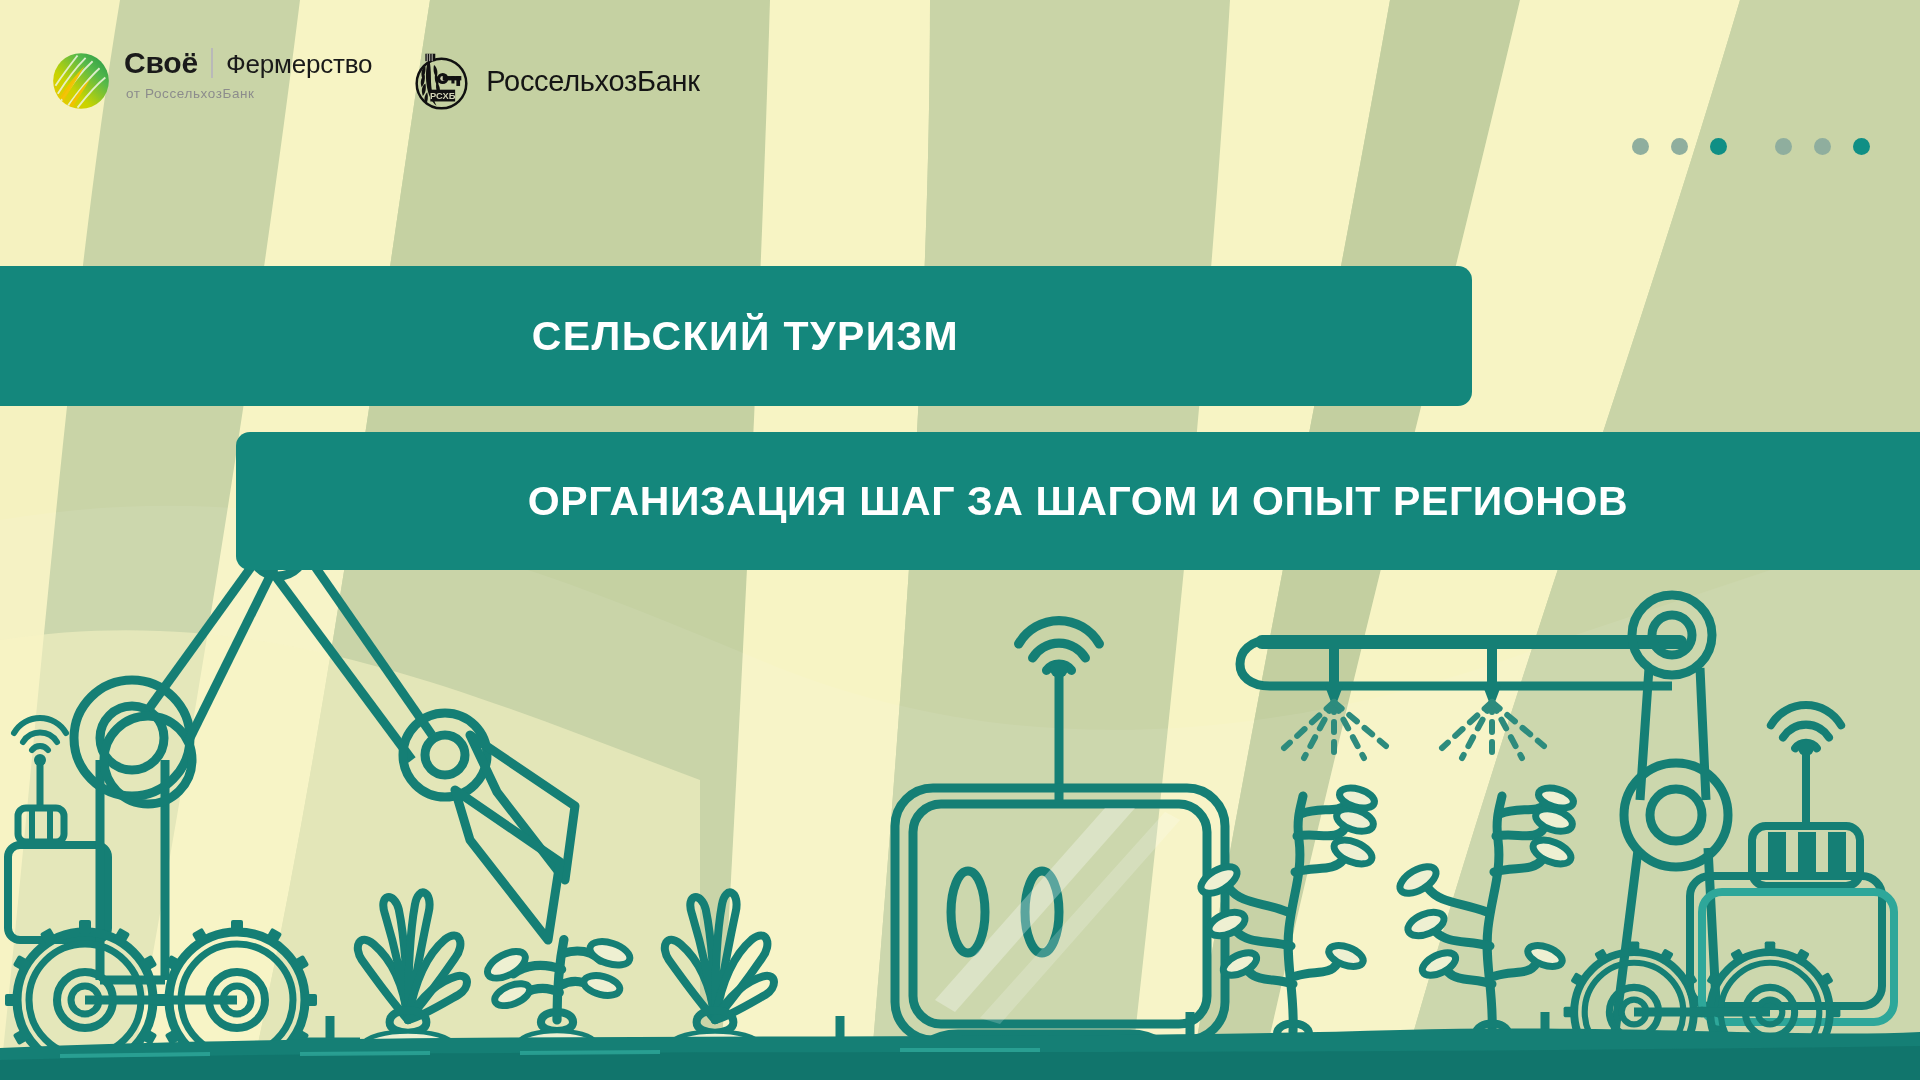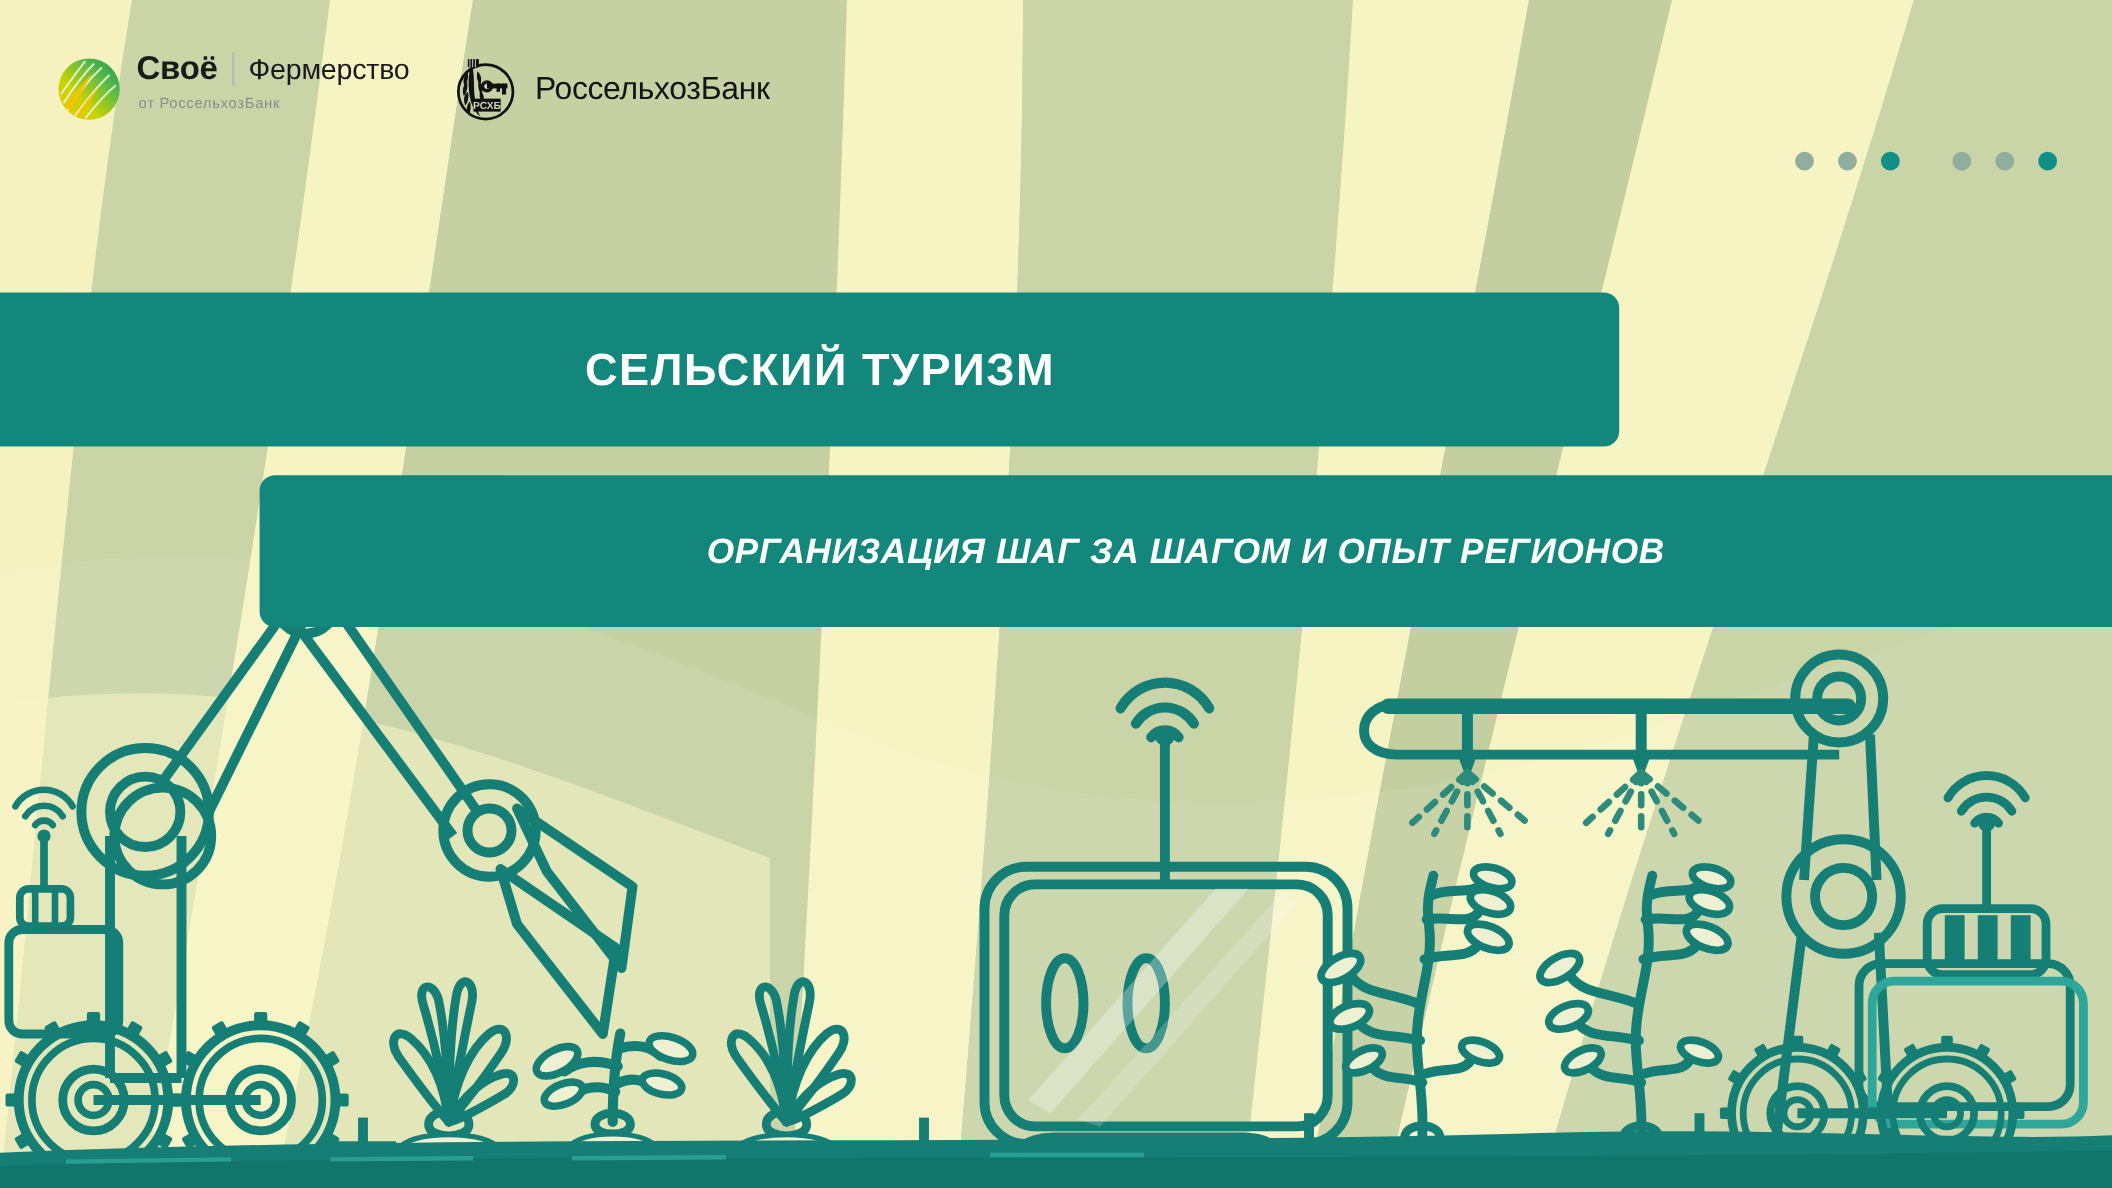--- a/index.html
+++ b/index.html
@@ -82,22 +82,22 @@
   }
   .bar2 {
     position:absolute; left:236px; top:432px;
     width:1684px; height:138px;
     background:#14877c;
     border-radius:14px 0 0 14px;
     display:flex; align-items:center; justify-content:center;
     z-index:30;
   }
   .bar2 .txt {
-    color:#ffffff; font-size:32px; font-weight:bold;
-    letter-spacing:0.6px; text-align:center; white-space:nowrap;font-style:italic;
+    color:#ffffff; font-size:41px; font-weight:bold;
+    letter-spacing:0.6px; text-align:center; white-space:nowrap;
   }
 </style>
 </head>
 <body>
 
 <div id="slide">
 
   <svg id="bg" viewBox="0 0 1920 1080" preserveAspectRatio="none">
     <rect x="0" y="0" width="1920" height="1080" fill="#c9d4a7"></rect>
 

